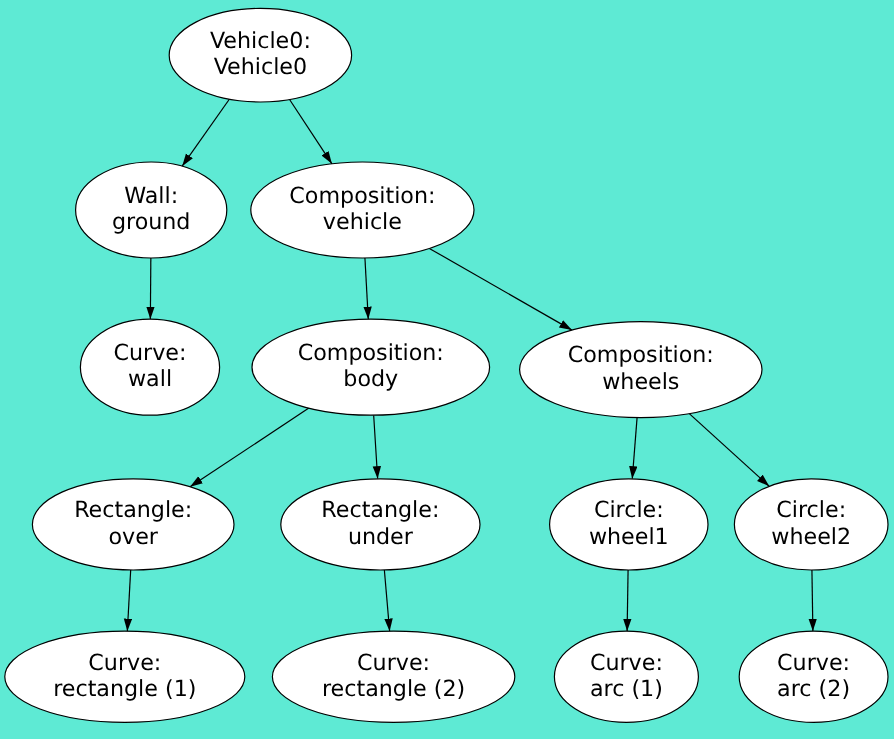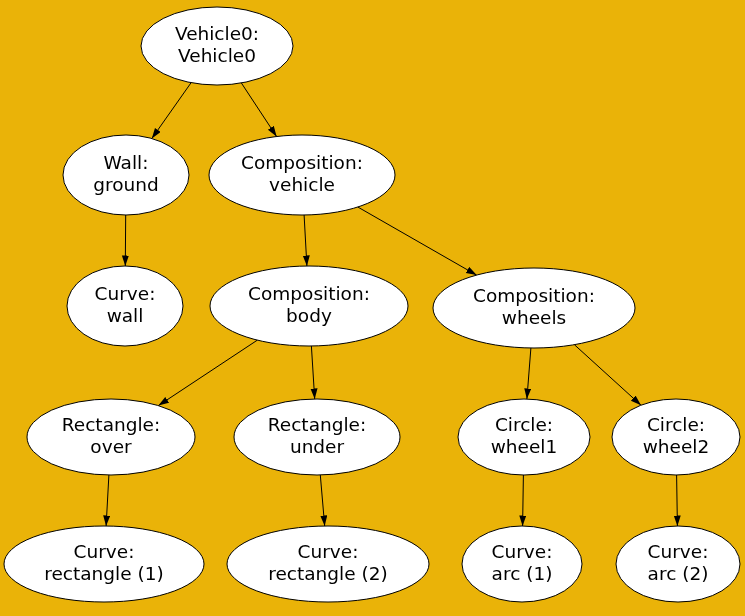--- a/index.html
+++ b/index.html
@@ -4,21 +4,21 @@
 <style>
   html, body {
     margin: 0;
     padding: 0;
     background: #ffffff;
   }
   .canvas {
     position: relative;
     width: 745px;
     height: 616px;
-    background: #eab308;
+    background: #5eead4;
     overflow: hidden;
   }
   svg.graph {
     display: block;
     width: 745px;
     height: 616px;
   }
   svg.graph text {
     font-family: "DejaVu Sans", "Liberation Sans", sans-serif;
     font-size: 18.5px;

